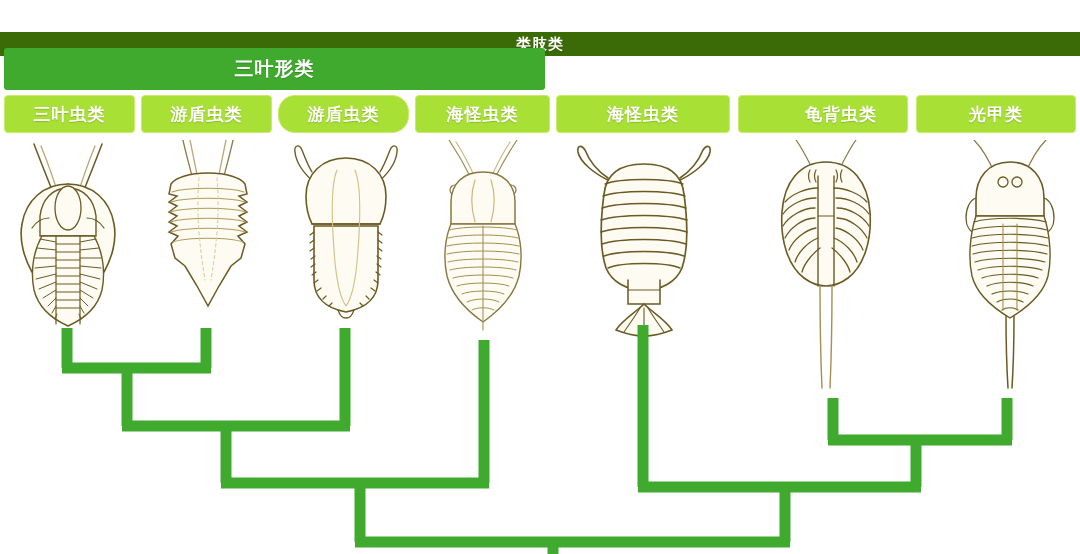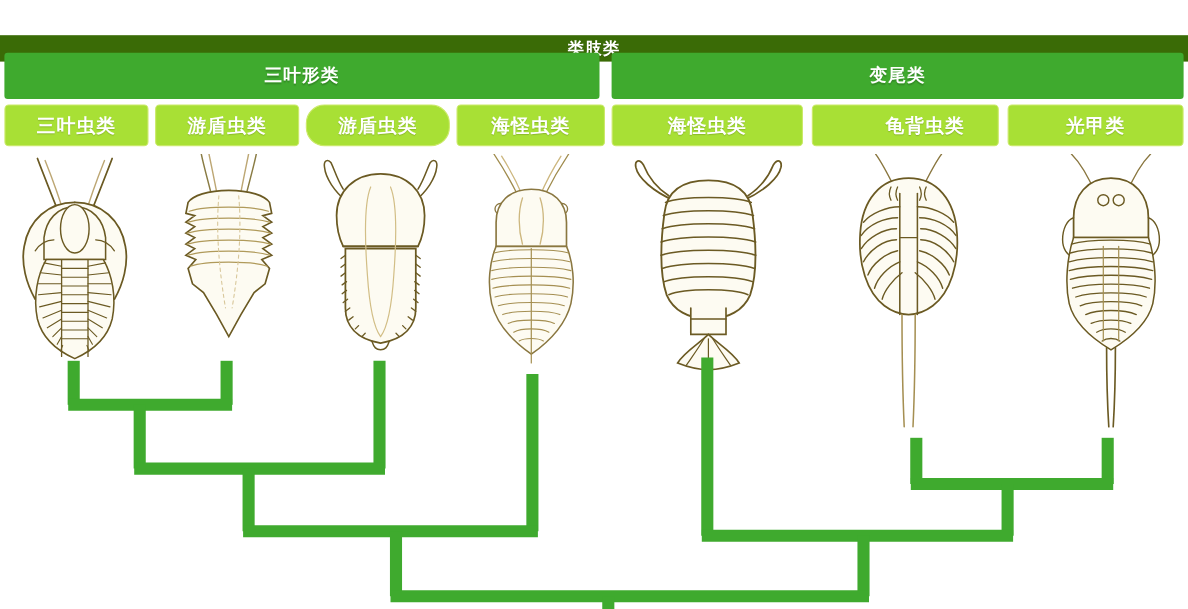--- a/index.html
+++ b/index.html
@@ -23,21 +23,21 @@
   }
   .tier1{
     left:0;top:0;width:1080px;height:24px;
     background:#3a6b06;
     font-size:15px;font-weight:600;margin-top:32px;
   }
   .tier2{
     top:48px;height:42px;
     background:#3faa2e;
     border-radius:3px;
-    font-size:16px;font-weight:600;
+    font-size:19px;font-weight:600;
   }
   .tier3{
     top:95px;height:38px;
     background:#a8e035;
     border:1px solid #cbe96a;
     border-radius:4px;
     font-size:17px;font-weight:700;
   }
 
   
@@ -48,21 +48,20 @@
   #tree{position:absolute;left:0;top:130px;width:1080px;height:424px;}
 </style>
 </head>
 <body>
 
 <div id="root">
 
   <div class="bar tier1">类肢类</div>
 
   <div class="bar tier2" style="left:4px;width:541px;">三叶形类</div>
-  <div class="bar tier2" style="left:556px;width:520px;">变尾类</div>
 
   <div class="bar tier3" style="left:4px;width:131px;">三叶虫类</div>
   <div class="bar tier3" style="left:141px;width:131px;">游盾虫类</div>
   <div class="bar tier3" style="left:278px;width:131px;border-radius:17px;">游盾虫类</div>
   <div class="bar tier3" style="left:415px;width:135px;">海怪虫类</div>
   <div class="bar tier3" style="left:556px;width:174px;">海怪虫类</div>
   <div class="bar tier3" style="left:738px;width:170px;padding-left:36px;">龟背虫类</div>
   <div class="bar tier3" style="left:916px;width:160px;">光甲类</div>
 
   <div class="fig" style="left:4px;top:140px;">

